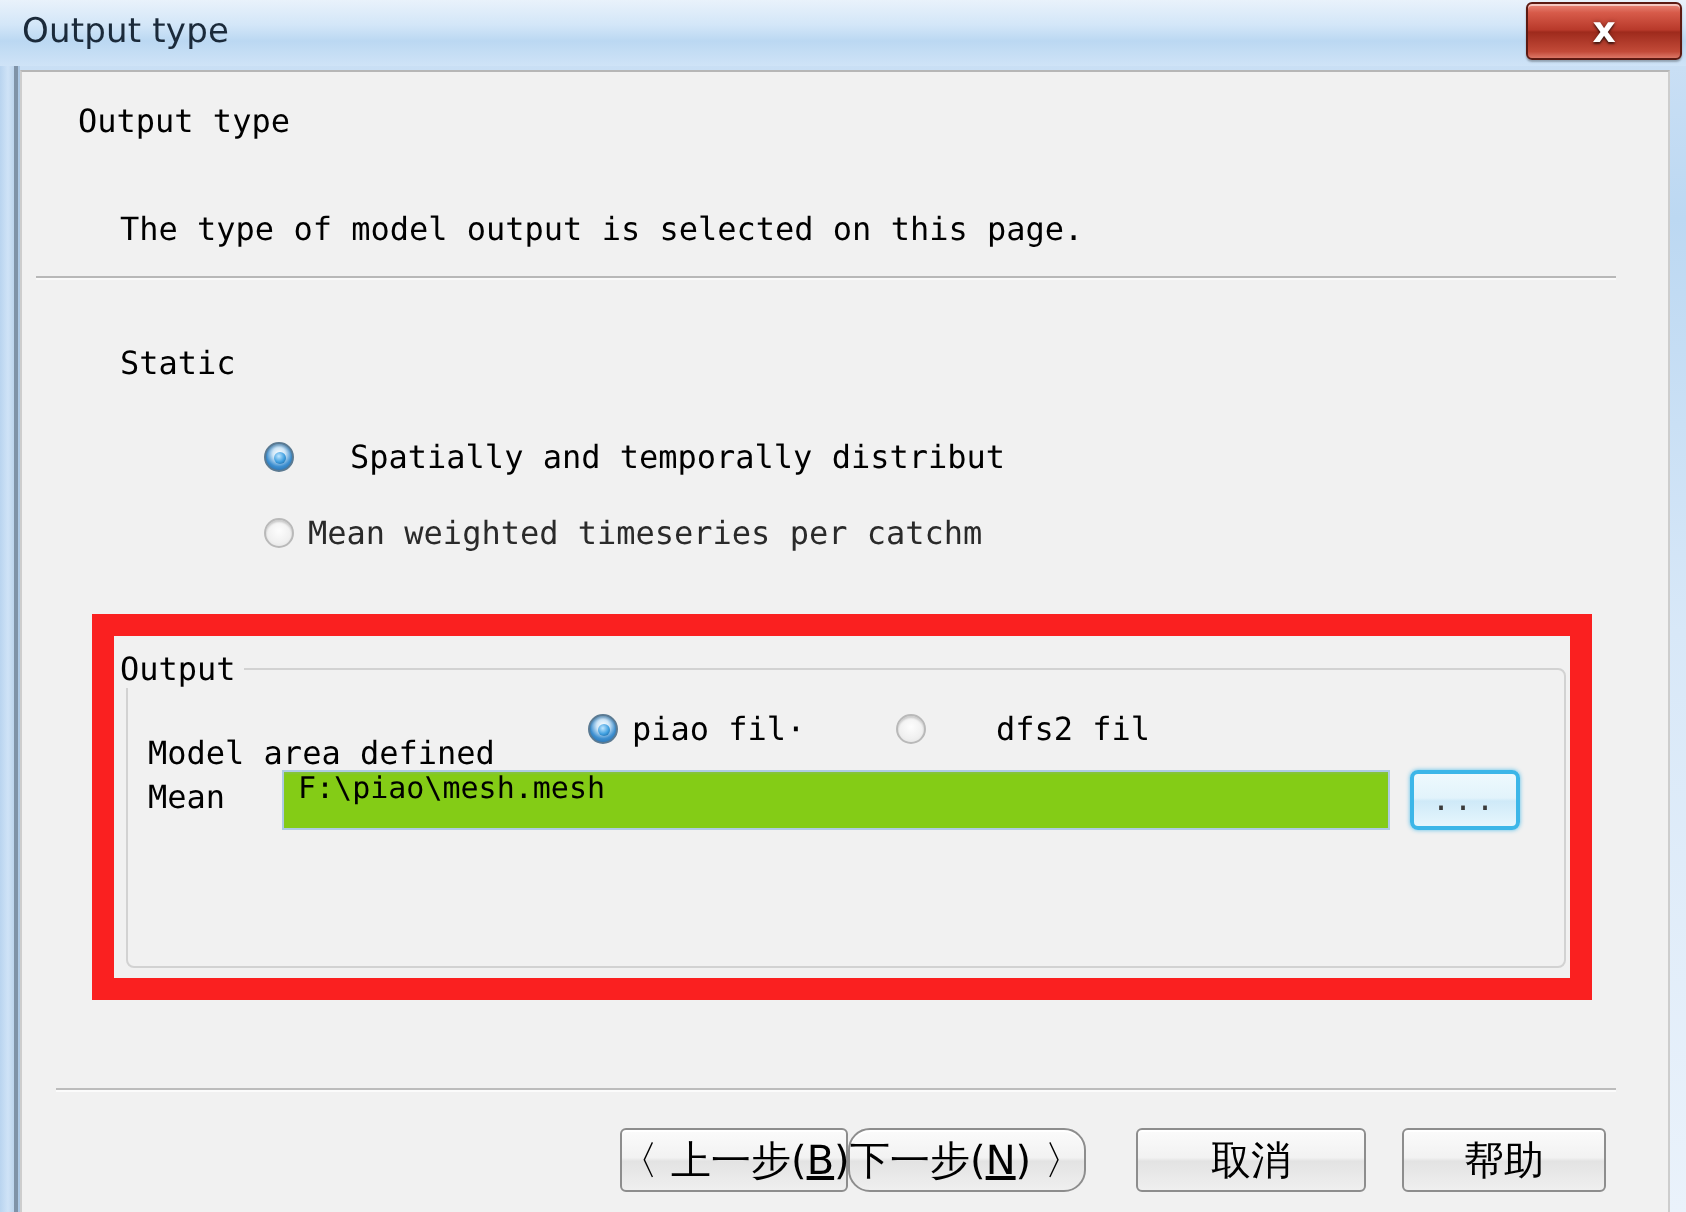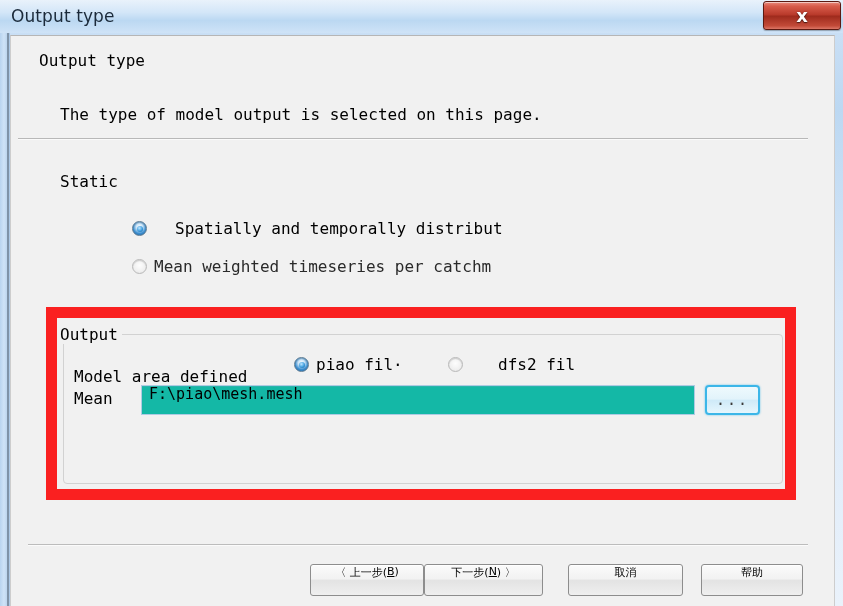--- a/index.html
+++ b/index.html
@@ -196,21 +196,21 @@
     left: 74px; top: 389px;
     font-size: 16px;
     color: #000000;
     white-space: nowrap;
   }
   .file-input {
     position: absolute;
     left: 141px; top: 385px;
     width: 554px; height: 30px;
     box-sizing: border-box;
-    background: #14b8a6;
+    background: #84cc16;
     border: 1px solid #aecbe3;
     box-shadow: inset 0 1px 1px rgba(140,170,200,0.22);
     font-family: "DejaVu Sans Mono", monospace;
     font-size: 15px;
     color: #000000;
     padding: 0 0 12px 7px;
     outline: none;
   }
   .browse-button {
     position: absolute;
@@ -252,29 +252,30 @@
 
   .btn {
     position: absolute;
     box-sizing: border-box;
     height: 32px;
     border: 1px solid #8d8d8d;
     border-radius: 3px;
     background: linear-gradient(180deg, #fbfbfb 0%, #f2f2f2 46%, #e3e3e3 52%, #efefef 100%);
     box-shadow: inset 0 1px 0 #ffffff;
     display: flex;
+    align-items: center;
     justify-content: center;
     font-family: "DejaVu Sans", sans-serif;
-    font-size: 11px;
+    font-size: 20px;
     color: #000000;
     white-space: nowrap;
     cursor: pointer;
   }
   .btn-back { left: 310px; top: 564px; width: 114px; }
-  .btn-next { left: 424px; top: 564px; width: 119px; }
+  .btn-next { left: 424px; top: 564px; width: 119px; border-radius: 11px; }
   .btn-cancel { left: 568px; top: 564px; width: 115px; }
   .btn-help { left: 701px; top: 564px; width: 102px; }
   .accel { text-decoration: underline; }
 
   
   .watermark {
     position: absolute;
     left: 483px; top: 568px;
     font-family: "DejaVu Sans", sans-serif;
     font-size: 25px;

